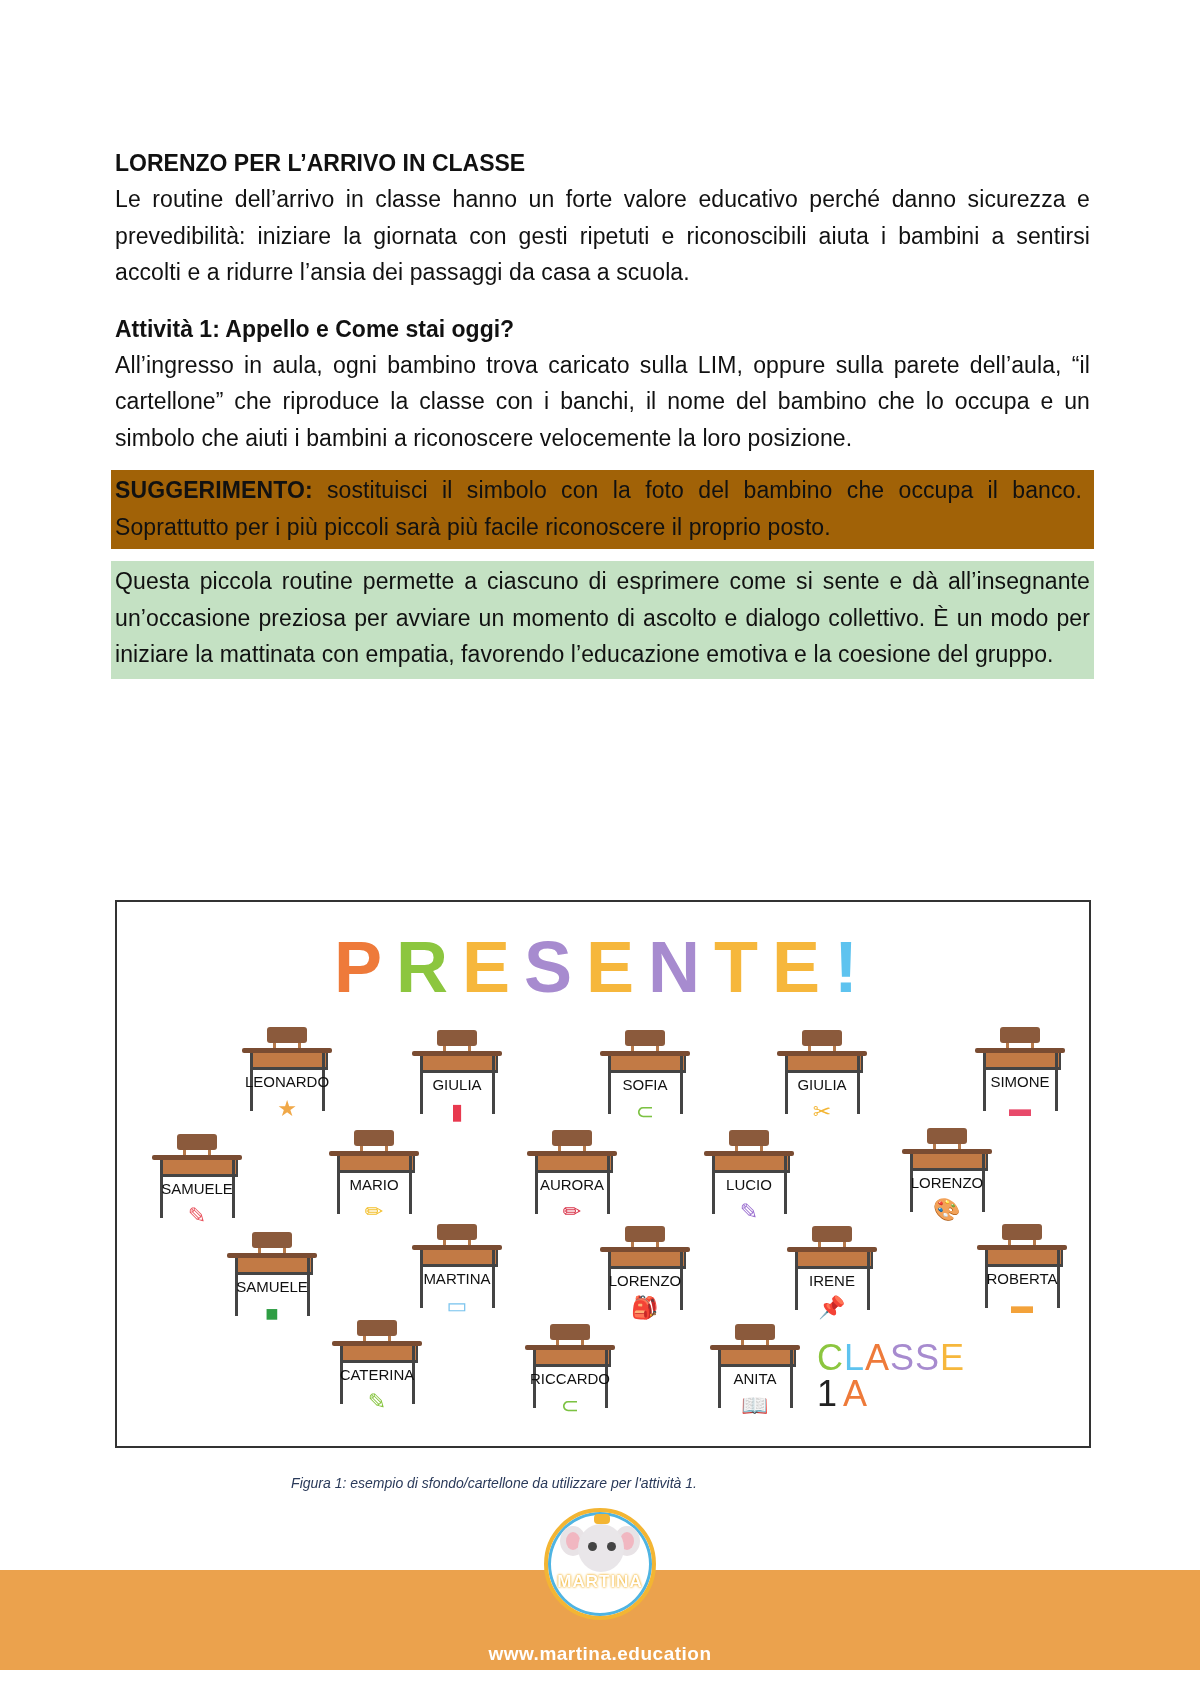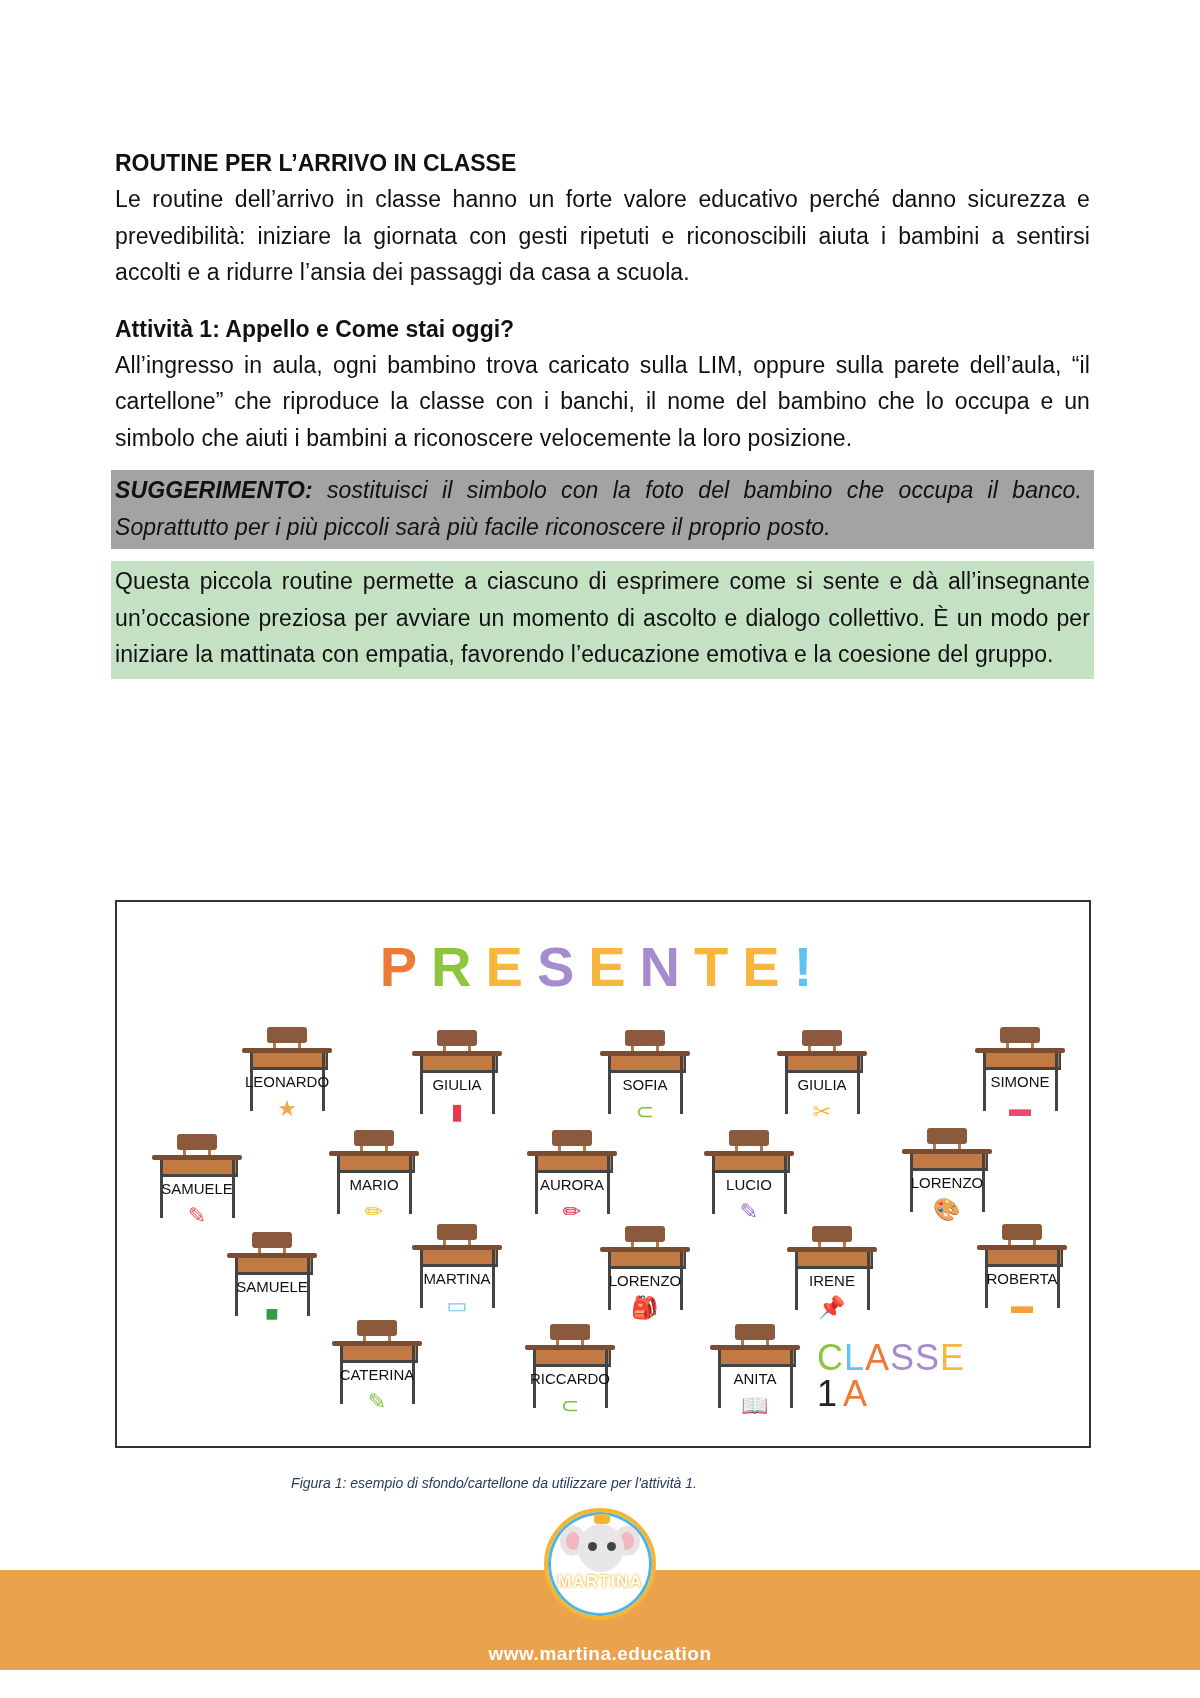--- a/index.html
+++ b/index.html
@@ -5,30 +5,30 @@
   html, body { margin:0; padding:0; }
   body {
     width:1200px; height:1698px; position:relative; overflow:hidden;
     background:#ffffff; color:#111;
     font-family:"Liberation Sans", sans-serif;
   }
   .content { position:absolute; left:115px; width:975px; top:145px; }
   .p { font-size:23px; line-height:36.5px; text-align:justify; margin:0; letter-spacing:0.1px; }
   .h { font-weight:bold; font-size:23px; line-height:36px; margin:0; }
   .gap { height:20px; }
-  .box-yellow { background:#a3a3a3; margin:14px -4px 0 -4px; padding:2px 12px 4px 4px;font-style:italic; }
+  .box-yellow { background:#a16207; margin:14px -4px 0 -4px; padding:2px 12px 4px 4px; }
   .box-green { background:#c4e1c3; margin:12px -4px 0 -4px; padding:2px 4px 6px 4px; }
   .after-yellow { margin-top:12px; }
 
   .figure {
     position:absolute; left:115px; top:900px; width:976px; height:548px;
     border:2px solid #333; box-sizing:border-box; background:#fff;
   }
   .presente { position:absolute; left:0; width:100%; top:30px; text-align:center;
-    font-weight:bold; font-size:56px; letter-spacing:14px; line-height:70px; }
+    font-weight:bold; font-size:72px; letter-spacing:14px; line-height:70px; }
   .presente span { display:inline-block; }
 
   .desk { position:absolute; width:100px; height:112px; }
   .desk .chair { position:absolute; left:30px; top:0; width:40px; height:16px; background:#8b5a3c; border-radius:3px; }
   .desk .chair-leg1, .desk .chair-leg2 { position:absolute; top:16px; width:3px; height:6px; background:#b5784a; }
   .desk .chair-leg1 { left:36px; } .desk .chair-leg2 { left:61px; }
   .desk .top { position:absolute; left:5px; top:21px; width:90px; height:5px; background:#7a4c32; border-radius:2px; }
   .desk .drawer { position:absolute; left:13px; top:26px; width:74px; height:14px; background:#c27a45; border:2px solid #444; border-top:none; border-bottom:3px solid #444; }
   .desk .legL, .desk .legR { position:absolute; top:26px; width:3px; height:58px; background:#444; }
   .desk .legL { left:13px; } .desk .legR { left:85px; }
@@ -53,21 +53,21 @@
   .logo .eye1, .logo .eye2 { position:absolute; top:30px; width:9px; height:9px; background:#444; border-radius:50%; }
   .logo .eye1 { left:40px; } .logo .eye2 { left:59px; }
   .logo .bow { position:absolute; left:46px; top:2px; width:16px; height:10px; background:#f3b533; border-radius:4px; }
   .logo .brand { position:absolute; left:0; width:100%; top:60px; text-align:center; font-weight:bold; font-size:17px; color:#fff;
     text-shadow:0 0 2px #f3b533, 0 0 3px #f3b533; letter-spacing:1px; }
 </style>
 </head>
 <body>
 
 <div class="content">
-  <p class="h">ROUTINE PER L’ARRIVO IN CLASSE</p>
+  <p class="h">LORENZO PER L’ARRIVO IN CLASSE</p>
   <p class="p">Le routine dell’arrivo in classe hanno un forte valore educativo perché danno sicurezza e prevedibilità: iniziare la giornata con gesti ripetuti e riconoscibili aiuta i bambini a sentirsi accolti e a ridurre l’ansia dei passaggi da casa a scuola.</p>
   <div class="gap"></div>
   <p class="h">Attività 1: Appello e Come stai oggi?</p>
   <p class="p">All’ingresso in aula, ogni bambino trova caricato sulla LIM, oppure sulla parete dell’aula, “il cartellone” che riproduce la classe con i banchi, il nome del bambino che lo occupa e un simbolo che aiuti i bambini a riconoscere velocemente la loro posizione.</p>
 
   <div class="box-yellow">
     <p class="p"><b>SUGGERIMENTO:</b><span> sostituisci il simbolo con la foto del bambino che occupa il banco. Soprattutto per i più piccoli sarà più facile riconoscere il proprio posto.</span></p>
   </div>
 
 

